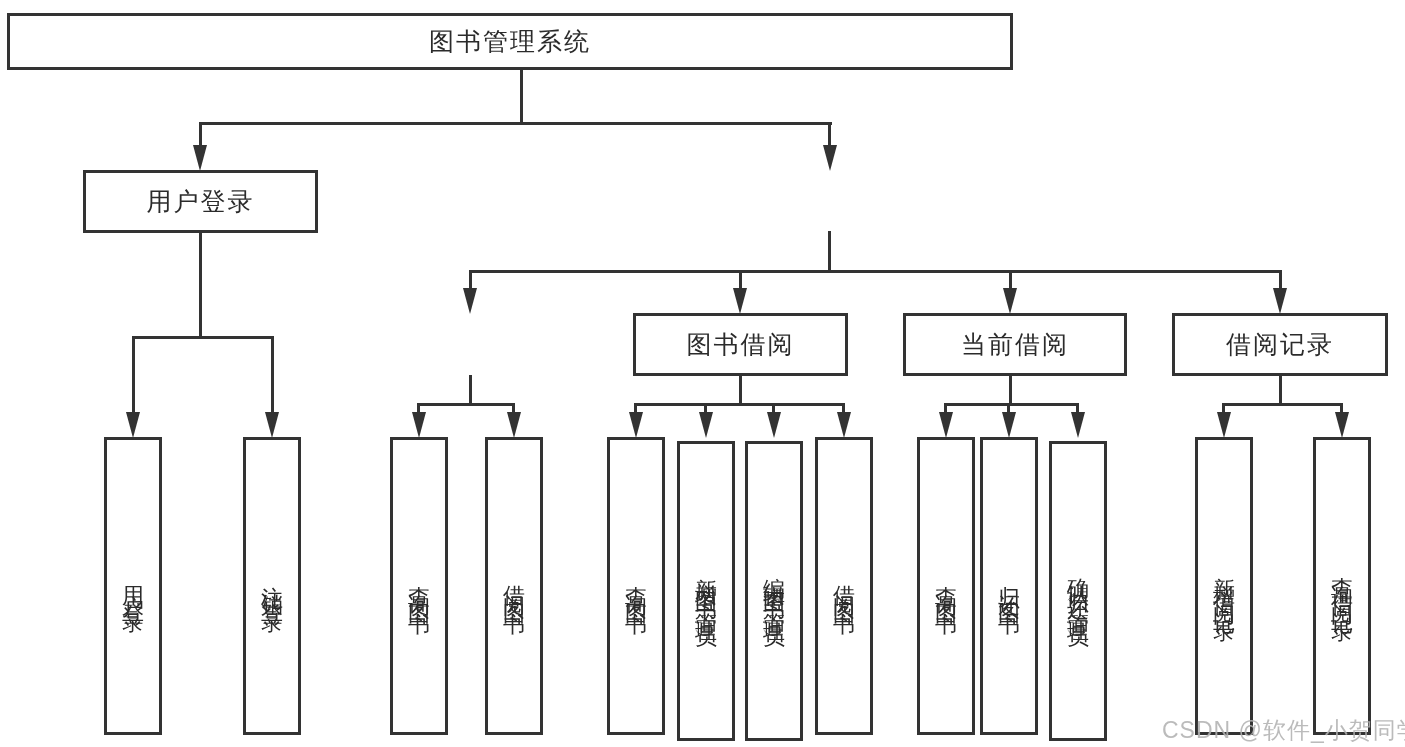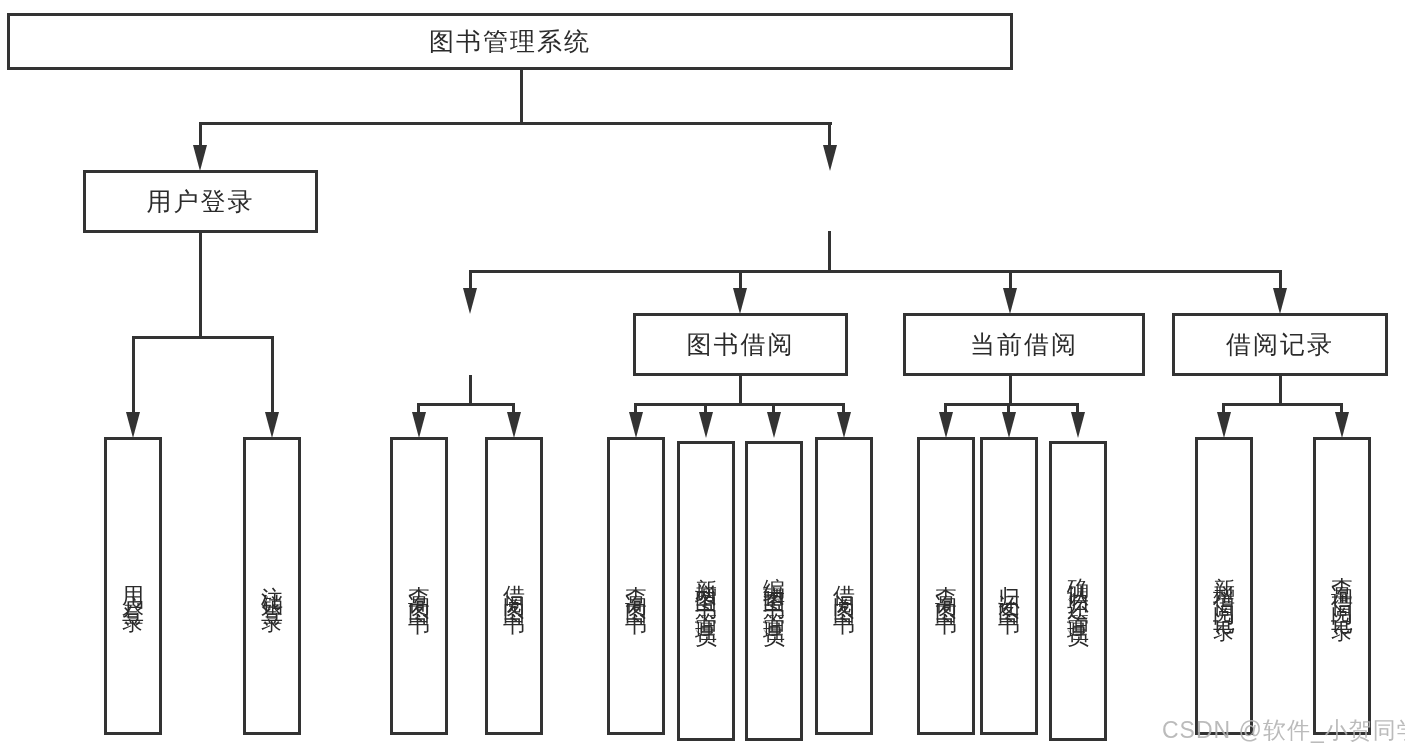--- a/index.html
+++ b/index.html
@@ -19,21 +19,21 @@
   .leaf{position:absolute;border:3px solid var(--line);background:#fff;
         display:flex;align-items:center;justify-content:center;color:var(--text);}
   .vtext{writing-mode:vertical-rl;font-size:22px;letter-spacing:9px;line-height:1;}
   .leaf.admin .vtext{letter-spacing:7px;}
 
   .bx-root{left:7px;top:13px;width:1006px;height:57px;}
   .bx-ul  {left:83px; top:170px;width:235px;height:63px;}
   .bx-bm  {left:712px;top:170px;width:235px;height:62px;}
   .bx-s1  {left:363px;top:313px;width:215px;height:63px;}
   .bx-s2  {left:633px;top:313px;width:215px;height:63px;}
-  .bx-s3  {left:903px;top:313px;width:242px;height:63px;}
+  .bx-s3  {left:903px;top:313px;width:224px;height:63px;}
   .bx-s4  {left:1172px;top:313px;width:216px;height:63px;}
 
   .lf{top:437px;width:58px;height:298px;}
   .lf.admin{top:441px;height:300px;}
   .lf-ul1{left:104px;} .lf-ul2{left:243px;}
   .lf-s1a{left:390px;} .lf-s1b{left:485px;}
   .lf-s2a{left:607px;} .lf-s2b{left:677px;} .lf-s2c{left:745px;} .lf-s2d{left:815px;}
   .lf-s3a{left:917px;} .lf-s3b{left:980px;} .lf-s3c{left:1049px;}
   .lf-s4a{left:1195px;} .lf-s4b{left:1313px;}
 

